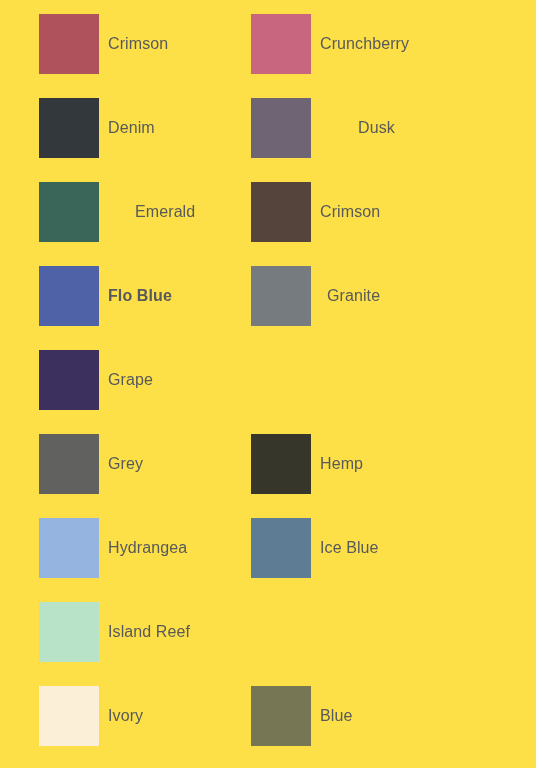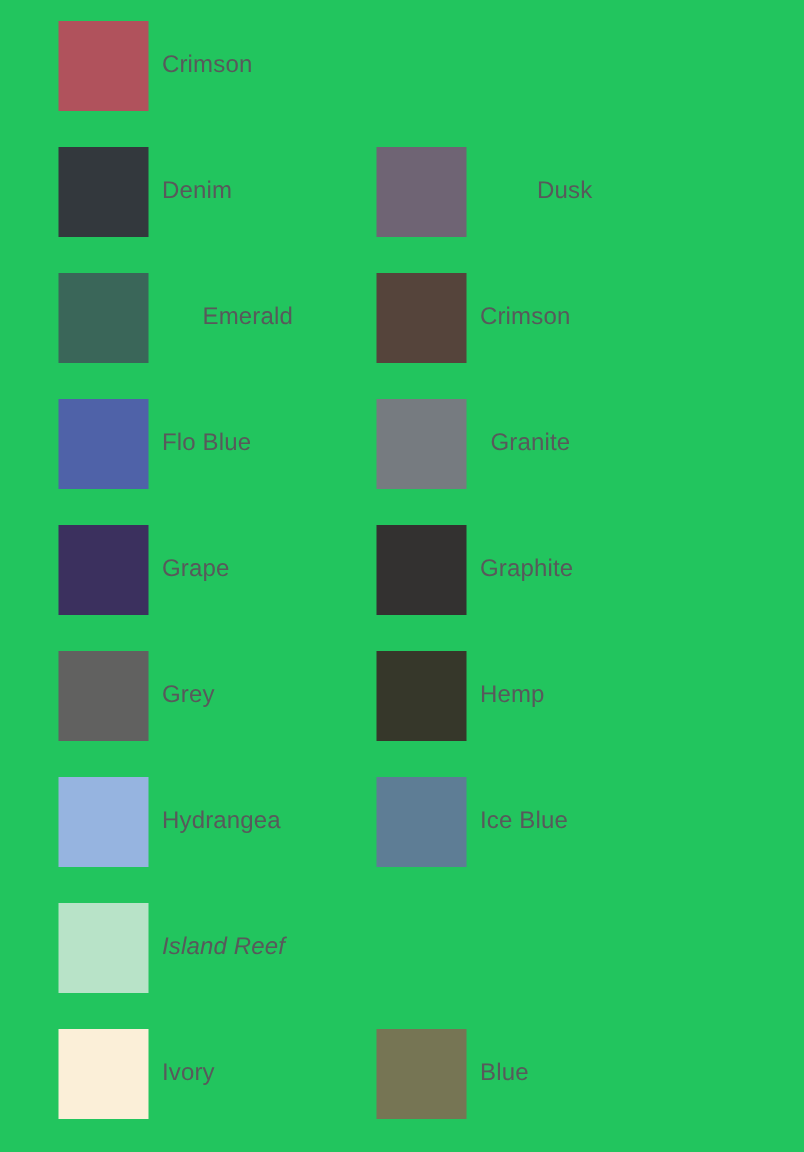--- a/index.html
+++ b/index.html
@@ -52,25 +52,29 @@
     font-size: 16px;
     line-height: 1.2;
     color: #58595b;
     white-space: nowrap;
     letter-spacing: 0.1px;
   }
 </style>
 </head>
 <body>
 
-<div id="swatch-grid" style="background: #22c55e; padding-left: 39px;">
+<div id="swatch-grid" style="background: #fde047; padding-left: 39px;">
     <div class="swatch-row">
       <div class="swatch-cell">
         <span class="swatch-chip" title="#b0525c" style="width: 60px; height: 60px; flex-basis: 60px; background: rgb(176, 82, 92);"></span>
         <span class="swatch-label" style="color: rgb(88, 89, 91);">Crimson</span>
+      </div>
+      <div class="swatch-cell">
+        <span class="swatch-chip" title="#c8657f" style="width: 60px; height: 60px; flex-basis: 60px; background: rgb(200, 101, 127);"></span>
+        <span class="swatch-label" style="color: rgb(88, 89, 91);">Crunchberry</span>
       </div>
     </div>
     <div class="swatch-row">
       <div class="swatch-cell">
         <span class="swatch-chip" title="#33383d" style="width: 60px; height: 60px; flex-basis: 60px; background: rgb(51, 56, 61);"></span>
         <span class="swatch-label" style="color: rgb(88, 89, 91);">Denim</span>
       </div>
       <div class="swatch-cell">
         <span class="swatch-chip" title="#6f6474" style="width: 60px; height: 60px; flex-basis: 60px; background: rgb(111, 100, 116);"></span>
         <span class="swatch-label" style="color: rgb(88, 89, 91); margin-left: 47px;">Dusk</span>
@@ -82,35 +86,31 @@
         <span class="swatch-label" style="color: rgb(88, 89, 91); margin-left: 36px;">Emerald</span>
       </div>
       <div class="swatch-cell">
         <span class="swatch-chip" title="#55443b" style="width: 60px; height: 60px; flex-basis: 60px; background: rgb(85, 68, 59);"></span>
         <span class="swatch-label" style="color: rgb(88, 89, 91);">Crimson</span>
       </div>
     </div>
     <div class="swatch-row">
       <div class="swatch-cell">
         <span class="swatch-chip" title="#4f62a8" style="width: 60px; height: 60px; flex-basis: 60px; background: rgb(79, 98, 168);"></span>
-        <span class="swatch-label" style="color: rgb(88, 89, 91);">Flo Blue</span>
+        <span class="swatch-label" style="color: rgb(88, 89, 91); font-weight: bold;">Flo Blue</span>
       </div>
       <div class="swatch-cell">
         <span class="swatch-chip" title="#767b80" style="width: 60px; height: 60px; flex-basis: 60px; background: rgb(118, 123, 128);"></span>
         <span class="swatch-label" style="color: rgb(88, 89, 91); margin-left: 16px;">Granite</span>
       </div>
     </div>
     <div class="swatch-row">
       <div class="swatch-cell">
         <span class="swatch-chip" title="#3b305e" style="width: 60px; height: 60px; flex-basis: 60px; background: rgb(59, 48, 94);"></span>
         <span class="swatch-label" style="color: rgb(88, 89, 91);">Grape</span>
-      </div>
-      <div class="swatch-cell">
-        <span class="swatch-chip" title="#333130" style="width: 60px; height: 60px; flex-basis: 60px; background: rgb(51, 49, 48);"></span>
-        <span class="swatch-label" style="color: rgb(88, 89, 91);">Graphite</span>
       </div>
     </div>
     <div class="swatch-row">
       <div class="swatch-cell">
         <span class="swatch-chip" title="#616160" style="width: 60px; height: 60px; flex-basis: 60px; background: rgb(97, 97, 96);"></span>
         <span class="swatch-label" style="color: rgb(88, 89, 91);">Grey</span>
       </div>
       <div class="swatch-cell">
         <span class="swatch-chip" title="#36372a" style="width: 60px; height: 60px; flex-basis: 60px; background: rgb(54, 55, 42);"></span>
         <span class="swatch-label" style="color: rgb(88, 89, 91);">Hemp</span>
@@ -122,21 +122,21 @@
         <span class="swatch-label" style="color: rgb(88, 89, 91);">Hydrangea</span>
       </div>
       <div class="swatch-cell">
         <span class="swatch-chip" title="#5e7d95" style="width: 60px; height: 60px; flex-basis: 60px; background: rgb(94, 125, 149);"></span>
         <span class="swatch-label" style="color: rgb(88, 89, 91);">Ice Blue</span>
       </div>
     </div>
     <div class="swatch-row">
       <div class="swatch-cell">
         <span class="swatch-chip" title="#b8e3c8" style="width: 60px; height: 60px; flex-basis: 60px; background: rgb(184, 227, 200);"></span>
-        <span class="swatch-label" style="color: rgb(88, 89, 91); font-style: italic;">Island Reef</span>
+        <span class="swatch-label" style="color: rgb(88, 89, 91);">Island Reef</span>
       </div>
     </div>
     <div class="swatch-row">
       <div class="swatch-cell">
         <span class="swatch-chip" title="#fbefd8" style="width: 60px; height: 60px; flex-basis: 60px; background: rgb(251, 239, 216);"></span>
         <span class="swatch-label" style="color: rgb(88, 89, 91);">Ivory</span>
       </div>
       <div class="swatch-cell">
         <span class="swatch-chip" title="#767554" style="width: 60px; height: 60px; flex-basis: 60px; background: rgb(118, 117, 84);"></span>
         <span class="swatch-label" style="color: rgb(88, 89, 91);">Blue</span>

